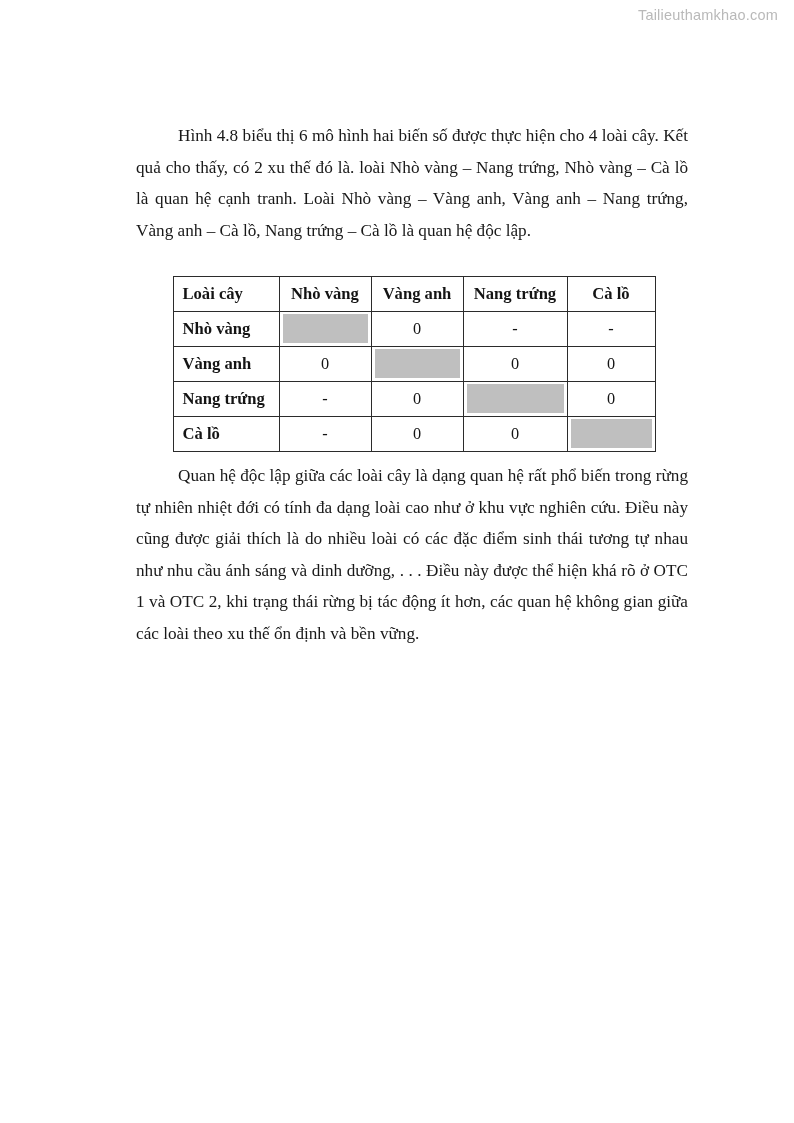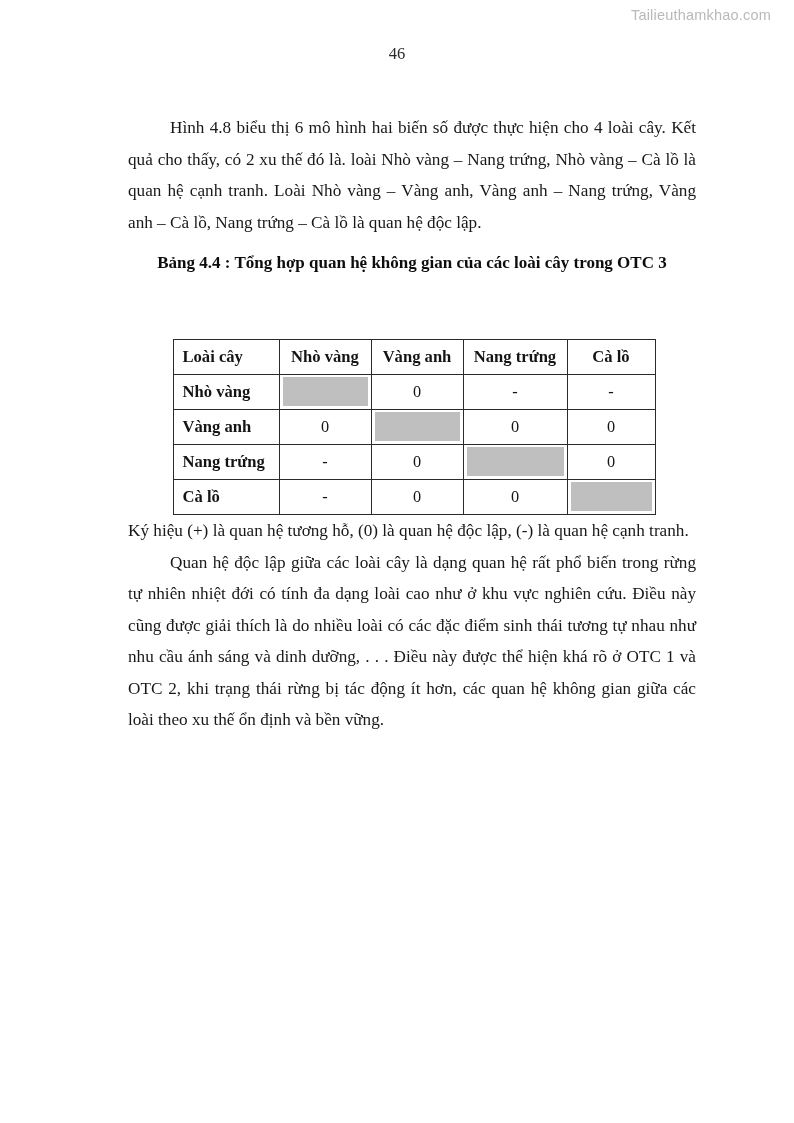--- a/index.html
+++ b/index.html
@@ -18,21 +18,21 @@
 
   .page {
     position: absolute;
     inset: 0;
     background: #ffffff;
   }
 
   .watermark {
     position: absolute;
     top: 7px;
-    right: 23px;
+    right: 16px;
     font-family: "Liberation Sans", sans-serif;
     font-size: 14.5px;
     color: #b9b9b9;
     letter-spacing: 0.2px;
     white-space: nowrap;
   }
 
   .page-number {
     position: absolute;
     top: 44px;
@@ -44,21 +44,21 @@
   }
 
   .content {
     position: absolute;
     left: 128px;
     top: 112px;
     width: 568px;
   }
 
   p.body-text {
-    margin: 0;
+    margin: 8px;
     font-size: 17.2px;
     line-height: 31.5px;
     text-align: justify;
     text-justify: inter-word;
     color: #181818;
   }
 
   p.indent {
     text-indent: 42px;
   }
@@ -77,21 +77,20 @@
     margin-top: 30px;
     display: flex;
     justify-content: center;
   }
 
   table.rel-table {
     border-collapse: collapse;
     table-layout: fixed;
     width: 482px;
     margin-left: 4px;
-    margin-top: 32px;
   }
 
   table.rel-table td {
     border: 1px solid #2b2b2b;
     height: 34px;
     font-size: 16.3px;
     text-align: center;
     vertical-align: middle;
     color: #141414;
     padding: 0 2px;
@@ -133,27 +132,25 @@
   .after-table { margin-top: 27px; }
   .gap-sm { margin-top: 0; }
 </style>
 </head>
 <body>
 
 <div class="page">
 
   <div class="watermark">Tailieuthamkhao.com</div>
 
-  <div class="page-number">46</div>
 
   <div class="content">
 
     <p class="body-text indent">Hình 4.8 biểu thị 6 mô hình hai biến số được thực hiện cho 4 loài cây. Kết quả cho thấy, có 2 xu thế đó là. loài Nhò vàng – Nang trứng, Nhò vàng – Cà lồ là quan hệ cạnh tranh. Loài Nhò vàng – Vàng anh, Vàng anh – Nang trứng, Vàng anh – Cà lồ, Nang trứng – Cà lồ là quan hệ độc lập.</p>
 
-    <div class="caption">Bảng 4.4 : Tổng hợp quan hệ không gian của các loài cây trong OTC 3</div>
 
     <div class="table-wrap">
       <table class="rel-table">
         <colgroup>
           <col class="c0">
             <col class="c1">
             <col class="c2">
             <col class="c3">
             <col class="c4">
         </colgroup>
@@ -194,21 +191,20 @@
             <td class="rowhead">Cà lồ</td>
             <td>-</td>
             <td>0</td>
             <td>0</td>
             <td class="shaded"></td>
           </tr>
         </tbody>
       </table>
     </div>
 
-    <p class="body-text after-table">Ký hiệu (+) là quan hệ tương hỗ, (0) là quan hệ độc lập, (-) là quan hệ cạnh tranh.</p>
 
 
 
     <p class="body-text indent">Quan hệ độc lập giữa các loài cây là dạng quan hệ rất phổ biến trong rừng tự nhiên nhiệt đới có tính đa dạng loài cao như ở khu vực nghiên cứu. Điều này cũng được giải thích là do nhiều loài có các đặc điểm sinh thái tương tự nhau như nhu cầu ánh sáng và dinh dưỡng, . . .  Điều này được thể hiện khá rõ ở OTC 1 và OTC 2, khi trạng thái rừng bị tác động ít hơn, các quan hệ không gian giữa các loài theo xu thế ổn định và bền vững.</p>
 
 
   </div>
 </div>
 
 </body></html>

